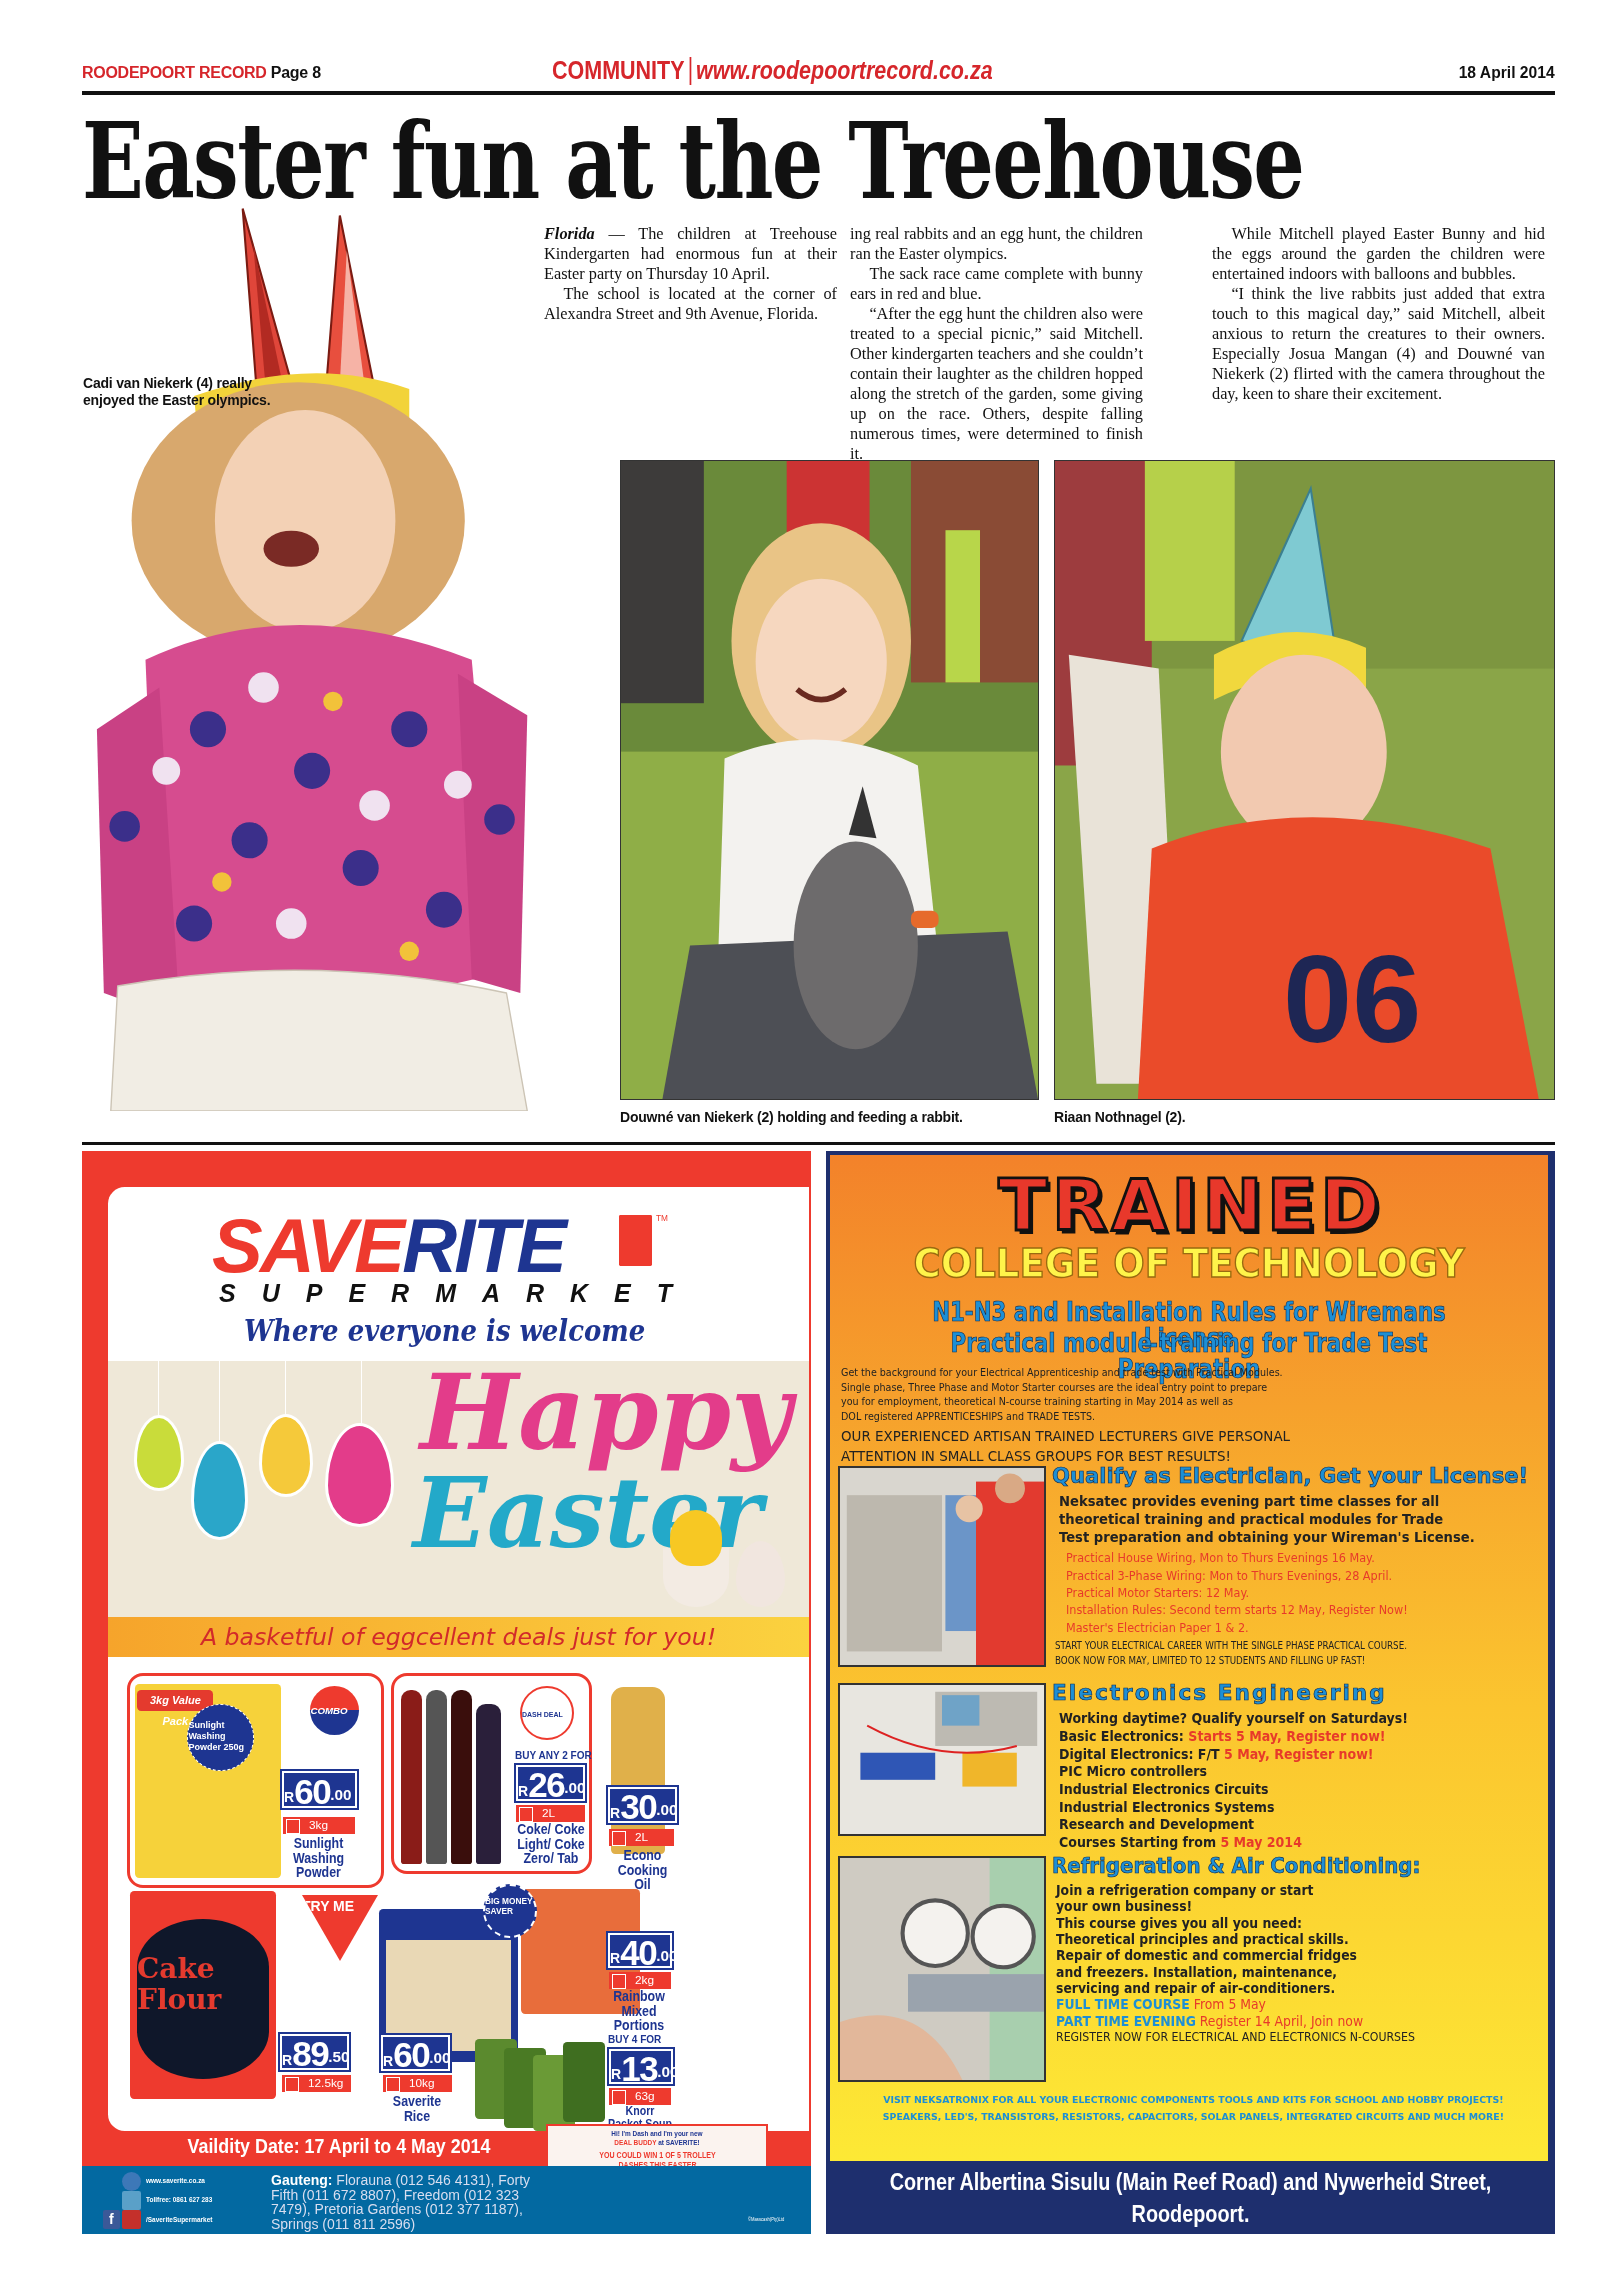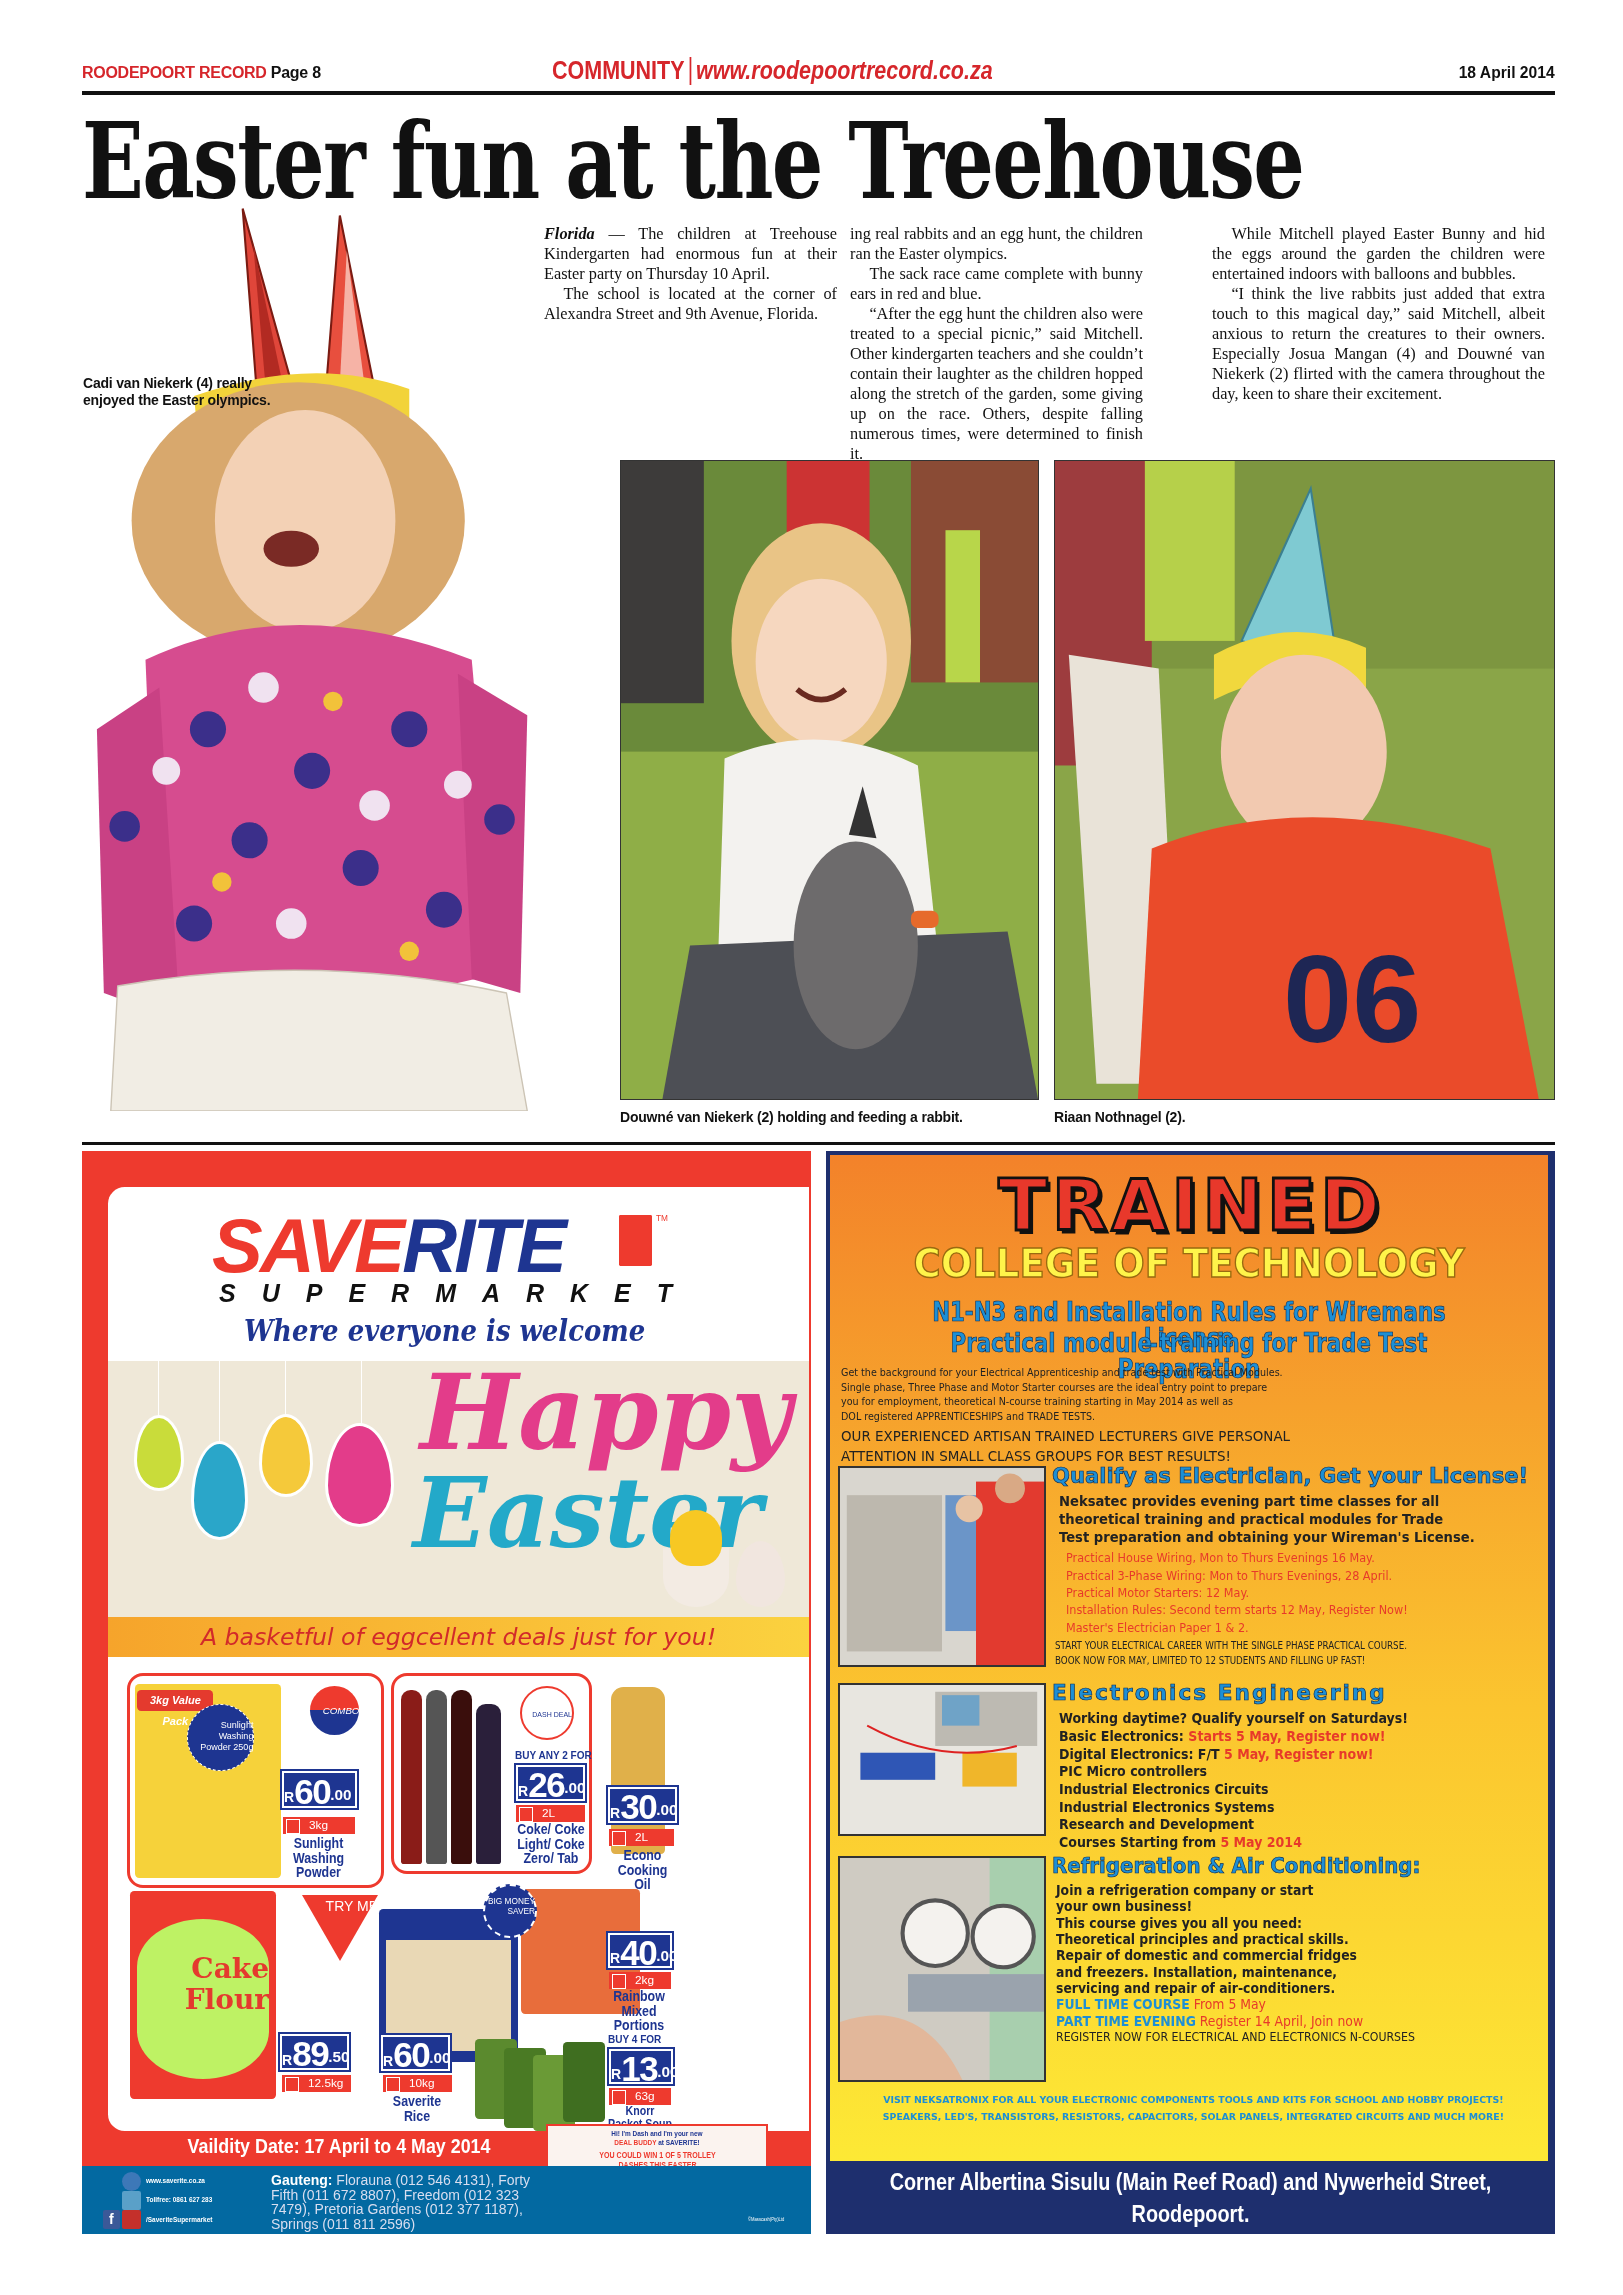--- a/index.html
+++ b/index.html
@@ -56,21 +56,21 @@
 .sr-basket{position:absolute;left:0;top:430px;width:701px;height:40px;background:linear-gradient(90deg,#f6a42b,#fbd23f);font-family:"DejaVu Sans",sans-serif;font-size:23.6px;color:#d22a2a;text-align:center;line-height:40px;font-style:italic}
 .pbox{position:absolute;border:3.5px solid #ee3a2e;border-radius:16px}
 .price{position:absolute;background:#1e3591;color:#fff;border:2.1px solid #fff;outline:2.1px solid #1e3591;font-family:"Liberation Sans",sans-serif;font-weight:bold;white-space:nowrap}
 .price .r{font-size:14px;vertical-align:top;position:relative;top:5.6px}
 .price .big{font-size:35px;letter-spacing:-1.4px}
 .price .cents{font-size:15.3px;vertical-align:top;position:relative;top:2.8px}
 .size{position:absolute;height:16.7px;background:#ee3a2e;color:#fff;font-family:"Liberation Sans",sans-serif;font-weight:normal;font-size:11.8px;line-height:16.7px;padding-left:26px;white-space:nowrap}
 .size::before{content:"";position:absolute;left:2.8px;top:2.1px;width:12.5px;height:12.5px;border:1.4px solid #fff}
 .pname{position:absolute;font-family:"Liberation Sans",sans-serif;font-weight:bold;font-size:14.6px;line-height:14.6px;color:#1e3591;text-align:center;transform:scaleX(.85)}
 .buy{position:absolute;font-family:"Liberation Sans",sans-serif;font-weight:bold;font-size:11.8px;color:#1e3591;transform:scaleX(.85);transform-origin:left;white-space:nowrap}
-.badge{position:absolute;border-radius:50%;color:#fff;font-family:"Liberation Sans",sans-serif;font-weight:normal;text-align:right}
+.badge{position:absolute;border-radius:50%;color:#fff;font-family:"Liberation Sans",sans-serif;font-weight:bold;text-align:left}
 .prod{position:absolute;border-radius:4.2px}
 .sr-valid{position:absolute;left:0;top:980px;width:514px;height:30.5px;font-family:"Liberation Sans",sans-serif;font-weight:bold;font-size:21px;color:#fff;text-align:center;line-height:30.5px;transform:scaleX(.85)}
 .sr-foot{position:absolute;left:0;top:1015px;width:729px;height:68px;background:#0369a1}
 .sr-contact{position:absolute;font-family:"Liberation Sans",sans-serif;font-weight:bold;font-size:7.6px;color:#fff;transform:scaleX(.85);transform-origin:left;white-space:nowrap}
 .sr-stores{position:absolute;left:189px;top:7px;width:271px;font-family:"Liberation Sans",sans-serif;font-size:14px;line-height:14.6px;color:#d8def0}
 .sr-stores b{color:#fff}
 .sr-dash{position:absolute;left:464px;top:973px;width:222px;height:89px;background:#fbf3ef;border:2.8px solid #ee3a2e;font-family:"Liberation Sans",sans-serif;font-weight:bold;text-align:center;padding-top:2.8px}
 .sr-dash div{transform:scaleX(.85)}
 .sicon{position:absolute;width:19.4px;height:19.4px;border-radius:2.1px}
 
@@ -240,21 +240,21 @@
     <div class="price" style="left:408px;top:578px;width:69px;height:36px;line-height:36px"><span class="r">R</span><span class="big">26</span><span class="cents">.00</span></div>
     <div class="size" style="left:408px;top:618px;width:69px">2L</div>
     <div class="pname" style="left:403px;top:635px;width:80px">Coke/ Coke Light/ Coke Zero/ Tab</div>
 
     <div class="prod" style="left:503px;top:500px;width:54px;height:167px;background:#e0b04a;border-radius:12.5px 12.5px 4.2px 4.2px"></div>
     <div class="price" style="left:500px;top:600px;width:69px;height:36px;line-height:36px"><span class="r">R</span><span class="big">30</span><span class="cents">.00</span></div>
     <div class="size" style="left:501px;top:642px;width:65px">2L</div>
     <div class="pname" style="left:500px;top:661px;width:69px">Econo Cooking Oil</div>
 
     <div class="prod" style="left:22px;top:704px;width:146px;height:208px;background:#ee3a2e">
-      <div style="position:absolute;left:7px;top:28px;width:132px;height:160px;background:#bef264;border-radius:50%/30%;font:bold 28px 'DejaVu Serif',serif;color:#e43a2e;text-align:right;padding-top:35px;line-height:30.5px">Cake<br>Flour</div>
+      <div style="position:absolute;left:7px;top:28px;width:132px;height:160px;background:#0f172a;border-radius:50%/30%;font:bold 28px 'DejaVu Serif',serif;color:#e43a2e;text-align:left;padding-top:35px;line-height:30.5px">Cake<br>Flour</div>
     </div>
     <div class="price" style="left:172px;top:847px;width:69px;height:36px;line-height:36px"><span class="r">R</span><span class="big">89</span><span class="cents">.50</span></div>
     <div class="size" style="left:174px;top:888px;width:69px">12.5kg</div>
 
     <div class="prod" style="left:271px;top:722px;width:139px;height:153px;background:#1e3591">
       <div style="position:absolute;left:7px;top:31px;width:125px;height:111px;background:#e9d8b5"></div>
     </div>
     <div class="badge" style="left:194px;top:708px;width:76px;height:66px;background:#ee3a2e;border-radius:0;clip-path:polygon(0 0,100% 0,50% 100%);font-size:14px;line-height:15.3px;padding-top:4.2px">TRY ME</div>
     <div class="price" style="left:273px;top:848px;width:69px;height:36px;line-height:36px"><span class="r">R</span><span class="big">60</span><span class="cents">.00</span></div>
     <div class="size" style="left:275px;top:888px;width:69px">10kg</div>

